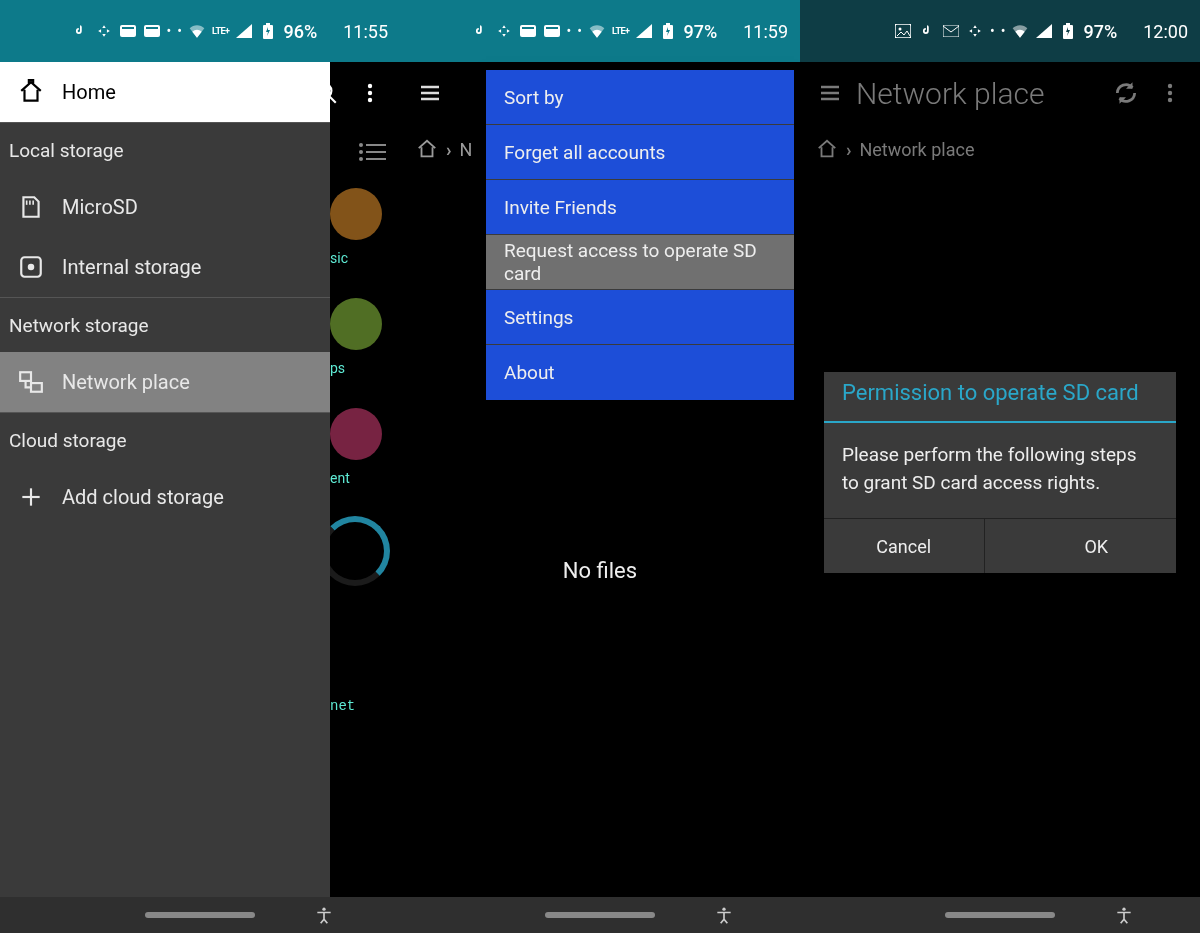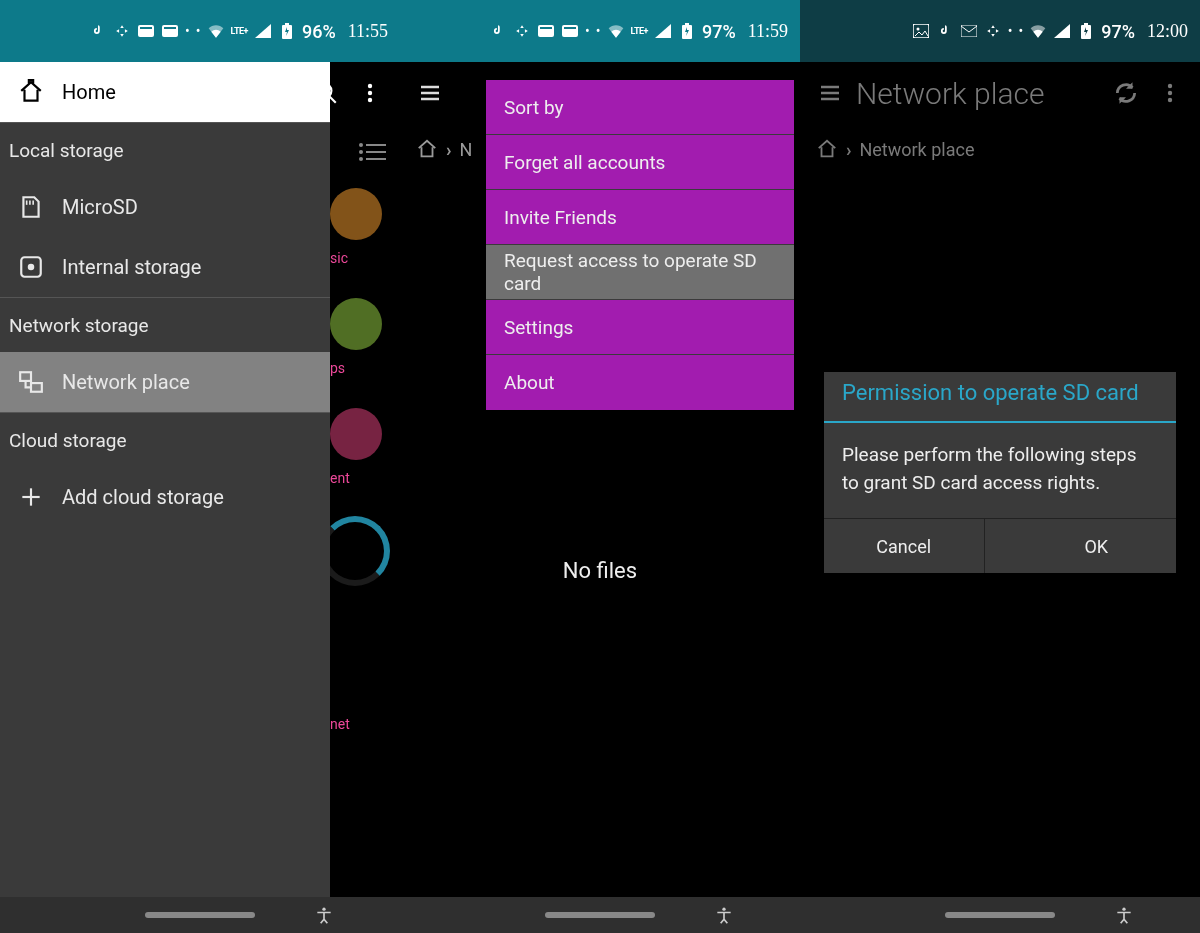--- a/index.html
+++ b/index.html
@@ -5,21 +5,21 @@
   * { box-sizing: border-box; margin: 0; padding: 0; }
   html, body { width: 1200px; height: 933px; font-family: Roboto, Arial, sans-serif; background: #1a1a1a; overflow: hidden; }
   .container { display: flex; width: 1200px; height: 933px; }
   .pane { width: 400px; height: 933px; background: #000; position: relative; display: flex; flex-direction: column; }
 
   
   .status { height: 62px; background: #0d7a8a; display: flex; align-items: center; justify-content: flex-end; padding: 0 12px; color: #fff; font-size: 16px; gap: 8px; }
   .status.dark { background: #0e3d45; }
   .status-icons { display: flex; gap: 6px; align-items: center; }
   .status-item { font-size: 14px; }
-  .status-time { font-size: 18px; margin-left: 6px; font-family: Liberation Serif, serif; }
+  .status-time { font-size: 18px; margin-left: 20px; }
   .status-batt { font-size: 18px; font-weight: 500; }
   .ic { display: inline-flex; width: 18px; height: 18px; align-items: center; justify-content: center; }
   .lte { font-size: 9px; font-weight: bold; letter-spacing: -0.5px; }
 
   
   .appbar { height: 62px; background: #000; display: flex; align-items: center; padding: 0 16px; color: #ececec; }
   .appbar .title { font-size: 30px; font-weight: 300; flex: 1; margin-left: 12px; color: #f3f3f3; }
   .appbar .title.dim { color: #7a7a7a; }
   .appbar-icon { width: 28px; height: 28px; display: flex; align-items: center; justify-content: center; margin-left: 16px; }
 
@@ -34,24 +34,24 @@
   .drawer-sep { height: 1px; background: #555; }
 
   
   .bg-content { position: absolute; top: 124px; left: 0; right: 0; bottom: 36px; background: #000; z-index: 0; padding-top: 10px; }
   .bg-row-icon { height: 36px; display: flex; align-items: center; justify-content: flex-end; padding-right: 14px; }
   .bubble { width: 52px; height: 52px; border-radius: 26px; margin: 18px 0 28px 330px; opacity: 0.6; }
   .bubble.orange { background: #d88a2a; }
   .bubble.green { background: #85b83c; }
   .bubble.pink { background: #c63a6e; }
   .bluering { width: 70px; height: 70px; border: 6px solid #222; border-top-color: #2aa7c9; border-right-color: #2aa7c9; border-radius: 50%; margin: 30px 0 0 320px; opacity: 0.8; }
-  .bg-label { color: #ec4899; font-size: 14px; margin: -18px 0 0 330px; }
-
-  
-  .popup { position: absolute; top: 80px; right: 6px; width: 308px; background: #a21caf; z-index: 3; box-shadow: 0 4px 12px rgba(0,0,0,0.5); }
+  .bg-label { color: #5eead4; font-size: 14px; margin: -18px 0 0 330px; }
+
+  
+  .popup { position: absolute; top: 70px; right: 6px; width: 308px; background: #1d4ed8; z-index: 3; box-shadow: 0 4px 12px rgba(0,0,0,0.5); }
   .popup-item { height: 55px; display: flex; align-items: center; padding: 0 18px; color: #eee; font-size: 19px; border-bottom: 1px solid #3b3b3b; }
   .popup-item:last-child { border-bottom: none; text-align: center; }
   .popup-item.highlight { background: #707070; }
 
   .nofiles { position: absolute; top: 558px; width: 100%; text-align: center; color: #eee; font-size: 22px; }
 
   
   .dialog { position: absolute; top: 372px; left: 24px; right: 24px; background: #3a3a3a; z-index: 3; box-shadow: 0 6px 18px rgba(0,0,0,0.6); }
   .dialog-title { color: #2aa7c9; font-size: 22px; padding: 8px 18px 16px; }
   .dialog-sep { height: 2px; background: #2aa7c9; }
@@ -157,21 +157,21 @@
           </svg>
         </div>
       <div class="bubble orange"></div>
       <div class="bg-label">sic</div>
       <div class="bubble green" style="margin-top:32px;"></div>
       <div class="bg-label">ps</div>
       <div class="bubble pink" style="margin-top:32px;"></div>
       <div class="bg-label">ent</div>
       <div class="bluering"></div>
       <div style="height:90px;"></div>
-      <div class="bg-label" style="margin-top:40px;">net</div>
+      <div class="bg-label" style="margin-top:22px;font-family:Liberation Mono, monospace;">net</div>
     </div>
 
     <div class="drawer">
       <div class="drawer-item active">
         <svg width="26" height="26" viewBox="0 0 24 24">
             <path fill="none" stroke="#000" stroke-width="2" d="M3 11l9-8 9 8M6 10v10h12V10M10 4V1h4v3"></path>
           </svg>
         <span>Home</span>
       </div>
       <div class="drawer-sep"></div>

